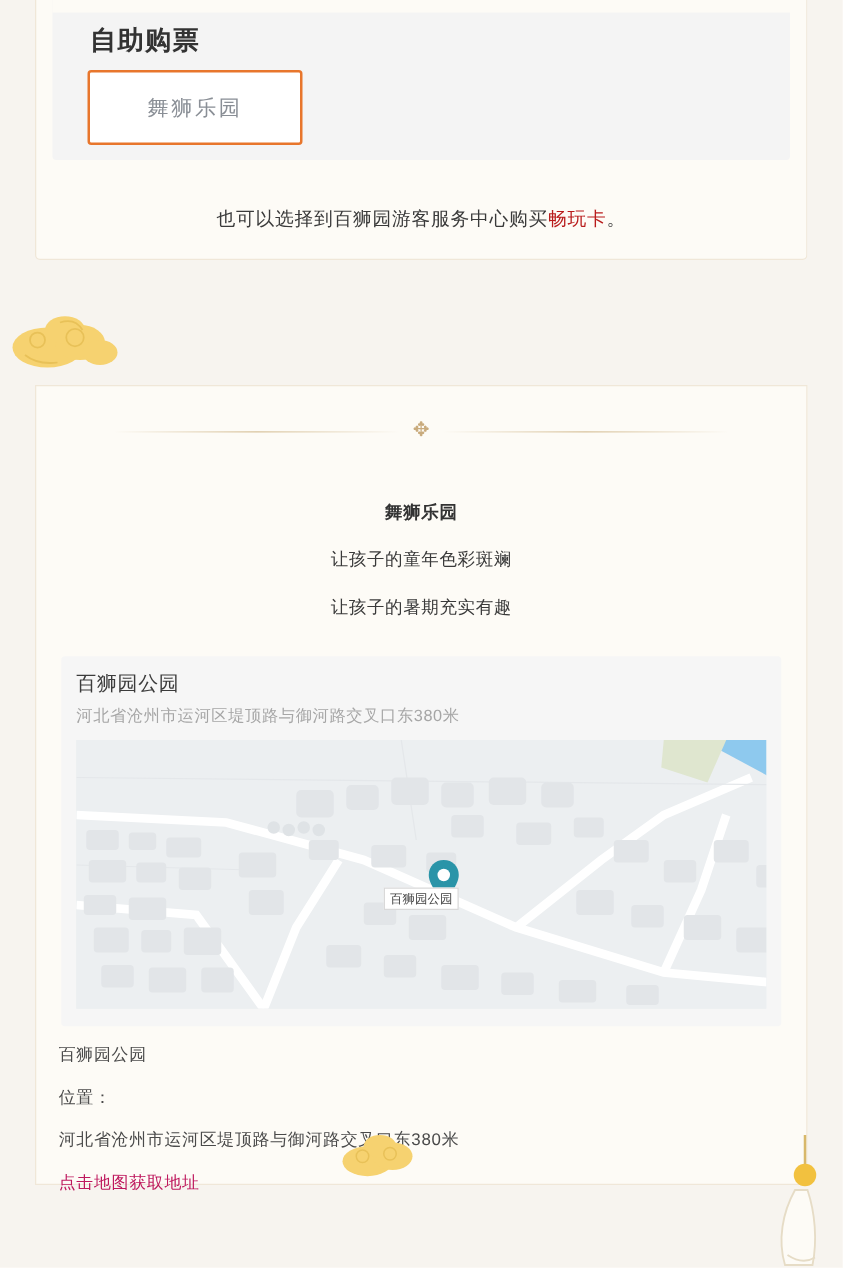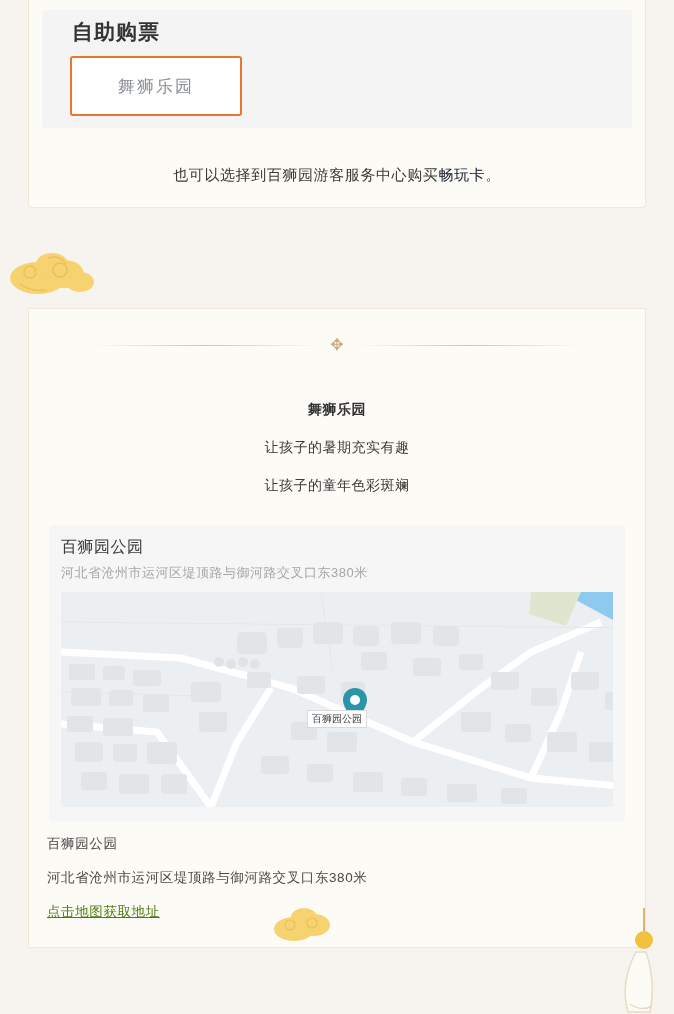--- a/index.html
+++ b/index.html
@@ -65,21 +65,21 @@
   }
 
   .para {
     text-align: center;
     font-size: 15px;
     color: #3a3a3a;
     letter-spacing: 0.6px;
   }
   .para-1 { margin-top: 28px; }
   .para-2 { margin-top: 38px; }
-  .hl-red { color: #0f172a; }
+  .hl-red { color: #b91c1c; }
 
   
   .cloud-left {
     position: absolute;
     left: 8px;
     top: 248px;
     width: 92px;
     height: 52px;
   }
 
@@ -169,21 +169,21 @@
 
   .info-list {
     margin: 14px 0 0 18px;
   }
   .info-row {
     font-size: 13.5px;
     color: #4a4a4a;
     margin-bottom: 16px;
     letter-spacing: 0.6px;
   }
-  .info-row.link { color: #4d7c0f; text-decoration: underline; }
+  .info-row.link { color: #be185d; }
 
   
   .cloud-bottom {
     position: absolute;
     left: 272px;
     top: 905px;
     width: 66px;
     height: 38px;
   }
 
@@ -234,22 +234,22 @@
 
 <div class="second-card">
 
   <div class="divider-row">
     <div class="divider-line"></div>
     <div class="divider-ornament">✥</div>
     <div class="divider-line"></div>
   </div>
 
   <div class="sec-title">舞狮乐园</div>
+  <div class="sec-line">让孩子的童年色彩斑斓</div>
   <div class="sec-line">让孩子的暑期充实有趣</div>
-  <div class="sec-line">让孩子的童年色彩斑斓</div>
 
   <div class="map-widget">
     <div class="map-name">百狮园公园</div>
     <div class="map-addr">河北省沧州市运河区堤顶路与御河路交叉口东380米</div>
 
     <div class="map-canvas">
       <svg viewBox="0 0 578 215" width="578" height="215" aria-hidden="true">
         <rect x="0" y="0" width="578" height="215" fill="#eceff1"></rect>
 
         <path d="M500 0 L578 0 L578 42 Z" fill="#8ec9ee"></path>
@@ -327,20 +327,21 @@
           <path d="M12 0 C5 0 0 5 0 12 C0 21 12 34 12 34 C12 34 24 21 24 12 C24 5 19 0 12 0 Z" fill="#2a94a8"></path>
           <circle cx="12" cy="12" r="5" fill="#ffffff"></circle>
         </g>
       </svg>
       <div class="map-pin-label">百狮园公园</div>
     </div>
   </div>
 
   <div class="info-list">
     <div class="info-row">百狮园公园</div>
+    <div class="info-row">位置：</div>
     <div class="info-row">河北省沧州市运河区堤顶路与御河路交叉口东380米</div>
     <div class="info-row link">点击地图获取地址</div>
   </div>
 </div>
 
 <div class="cloud-bottom">
   <svg viewBox="0 0 66 38" width="66" height="38" aria-hidden="true">
     <g fill="#f6d270">
       <ellipse cx="22" cy="24" rx="20" ry="12"></ellipse>
       <ellipse cx="42" cy="20" rx="16" ry="11"></ellipse>

